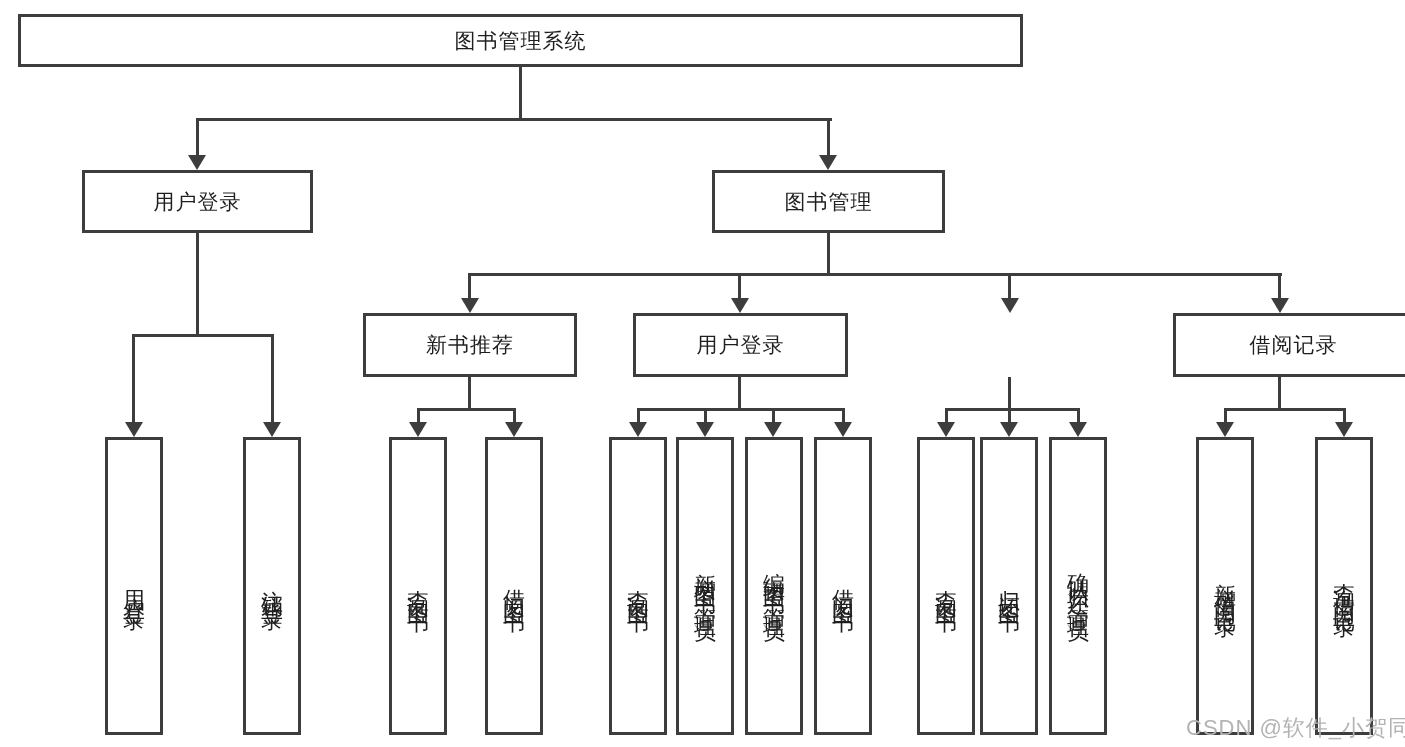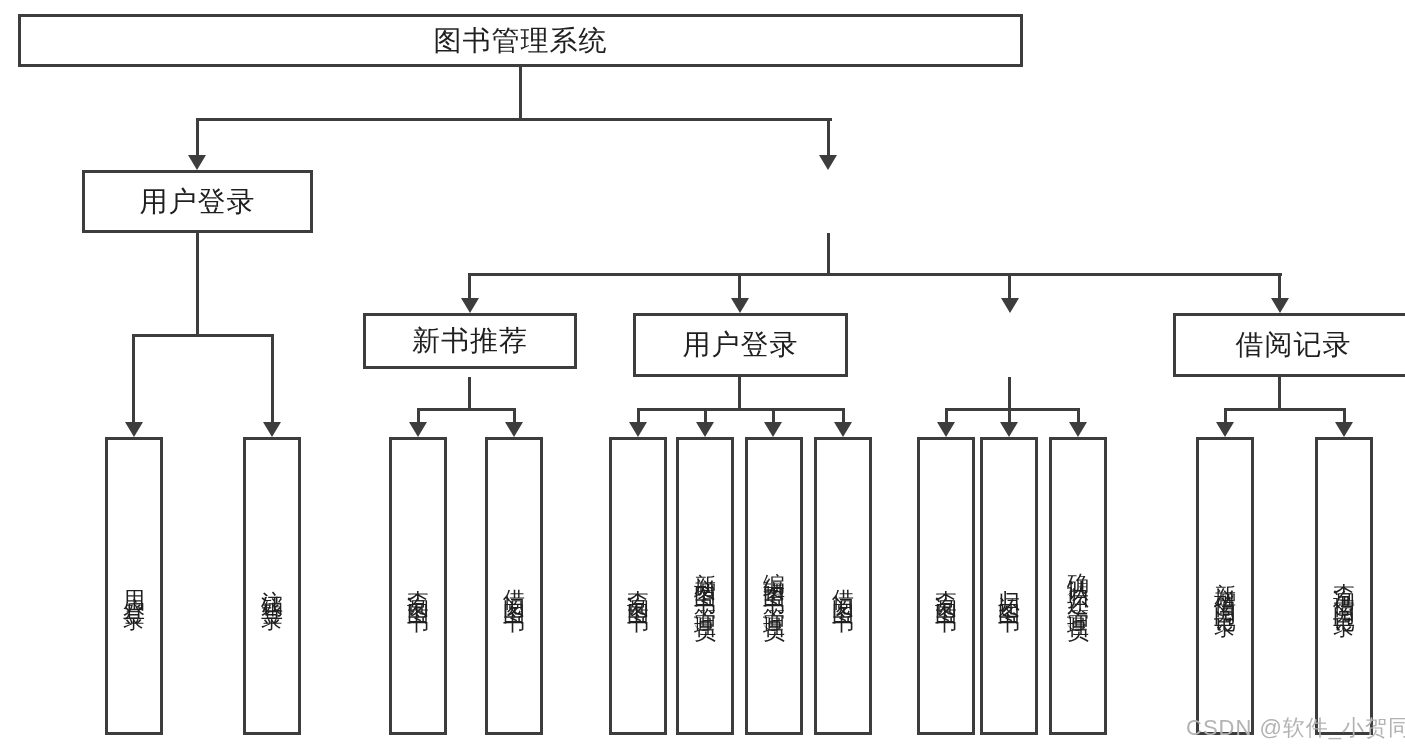--- a/index.html
+++ b/index.html
@@ -20,21 +20,21 @@
   .box{
     position:absolute;
     box-sizing:border-box;
     border:3px solid var(--line);
     background:var(--bg);
     display:flex;
     align-items:center;
     justify-content:center;
   }
   .box.h span{
-    font-size:28px;
+    font-size:21px;
     letter-spacing:1px;
     white-space:nowrap;
   }
   .box.v span{
     writing-mode:vertical-rl;
     text-orientation:mixed;
     font-size:22px;
     letter-spacing:7px;
     line-height:1;
   }
@@ -68,40 +68,43 @@
   <div class="vl" style="left:519px;top:67px;height:53px"></div>
   <div class="hl" style="left:196px;top:118px;width:636px"></div>
   <div class="vl" style="left:196px;top:118px;height:38px"></div>
   <div class="ar" style="left:188px;top:155px"></div>
   <div class="vl" style="left:827px;top:118px;height:38px"></div>
   <div class="ar" style="left:819px;top:155px"></div>
 
   <div class="box h" style="left:82px;top:170px;width:231px;height:63px">
     <span>用户登录</span>
   </div>
+  <div class="box h" style="left:712px;top:170px;width:233px;height:63px">
+    <span>图书管理</span>
+  </div>
 
   <div class="vl" style="left:196px;top:233px;height:104px"></div>
   <div class="hl" style="left:132px;top:334px;width:142px"></div>
   <div class="vl" style="left:132px;top:334px;height:88px"></div>
   <div class="ar" style="left:125px;top:422px"></div>
   <div class="vl" style="left:271px;top:334px;height:88px"></div>
   <div class="ar" style="left:263px;top:422px"></div>
 
   <div class="vl" style="left:827px;top:233px;height:42px"></div>
   <div class="hl" style="left:469px;top:273px;width:813px"></div>
   <div class="vl" style="left:468px;top:273px;height:26px"></div>
   <div class="ar" style="left:461px;top:298px"></div>
   <div class="vl" style="left:738px;top:273px;height:26px"></div>
   <div class="ar" style="left:731px;top:298px"></div>
   <div class="vl" style="left:1008px;top:273px;height:26px"></div>
   <div class="ar" style="left:1001px;top:298px"></div>
   <div class="vl" style="left:1278px;top:273px;height:26px"></div>
   <div class="ar" style="left:1271px;top:298px"></div>
 
-  <div class="box h" style="left:363px;top:313px;width:214px;height:56px">
+  <div class="box h" style="left:363px;top:313px;width:214px;height:64px">
     <span>新书推荐</span>
   </div>
   <div class="box h" style="left:633px;top:313px;width:215px;height:64px">
     <span>用户登录</span>
   </div>
   <div class="box h" style="left:1173px;top:313px;width:241px;height:64px">
     <span>借阅记录</span>
   </div>
 
   <div class="vl" style="left:468px;top:377px;height:33px"></div>

